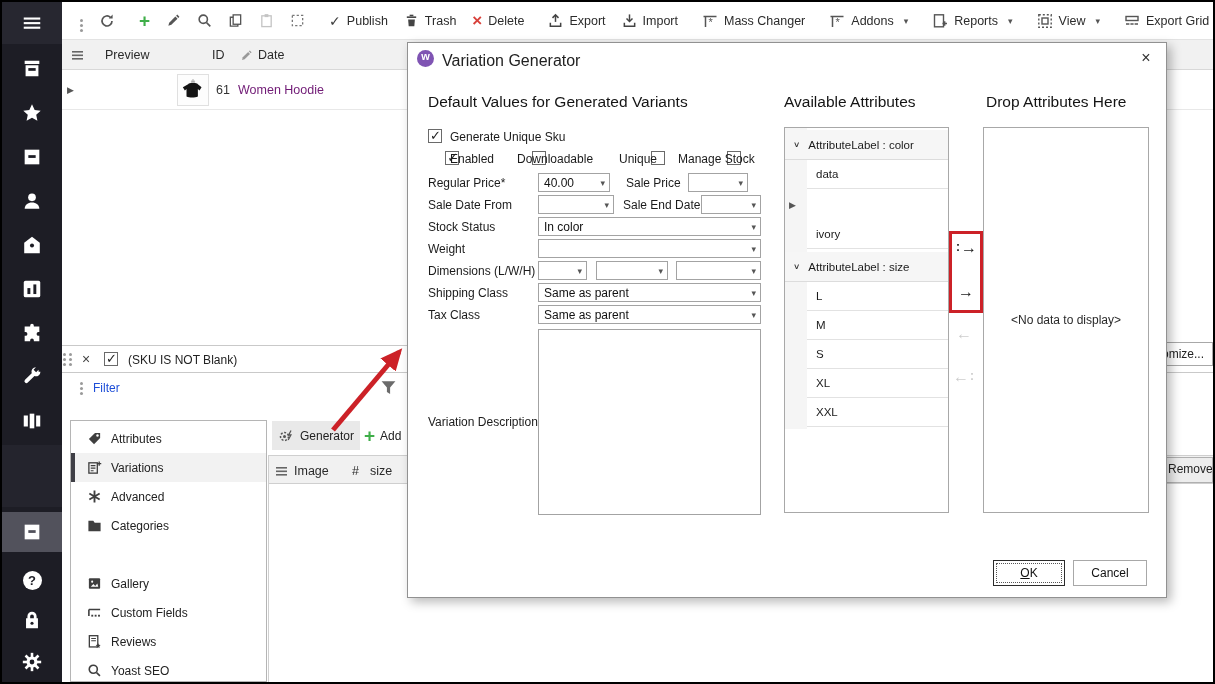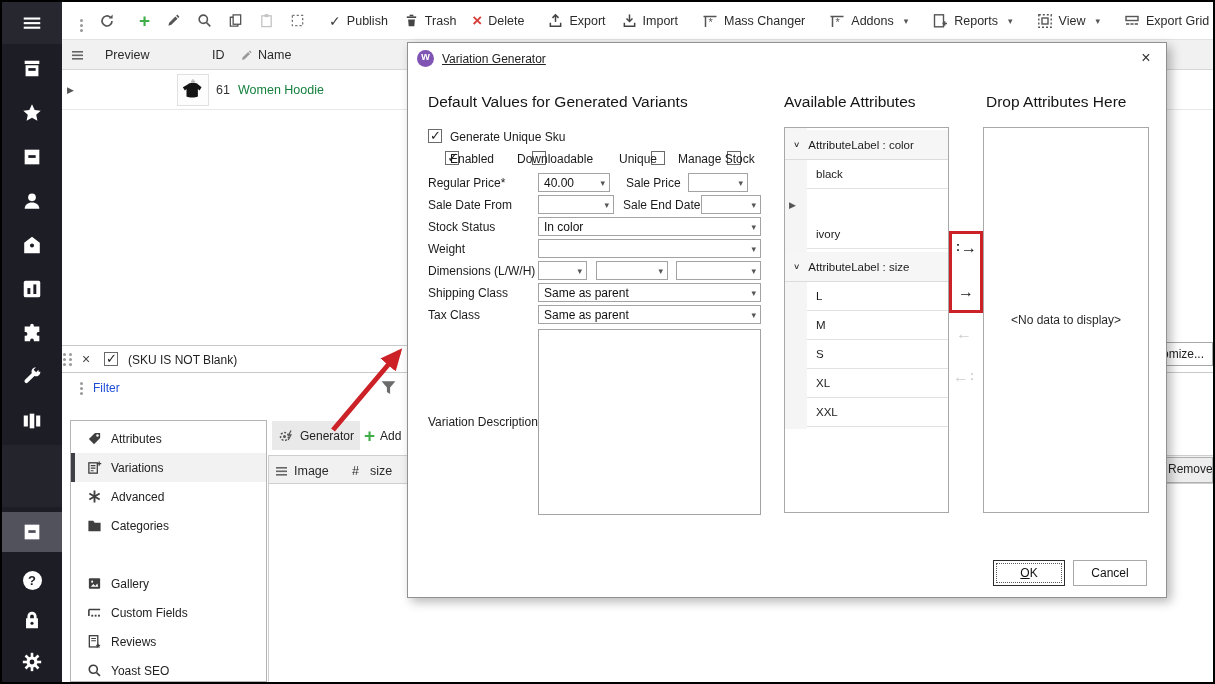--- a/index.html
+++ b/index.html
@@ -58,21 +58,21 @@
   .vgrid-header{position:absolute;left:268px;top:455px;width:945px;height:29px;background:#f1f1f1;border-top:1px solid #cfcfcf;border-bottom:1px solid #cfcfcf;z-index:3;}
   .vgrid-left{position:absolute;left:268px;top:455px;width:1px;height:227px;background:#cfcfcf;z-index:3;}
   .fragment-remove{position:absolute;left:1164px;top:457px;width:49px;height:26px;background:#ededed;border:1px solid #b0b0b0;font-size:12px;color:#222;padding:4px 0 0 3px;overflow:hidden;white-space:nowrap;z-index:4;}
   .fragment-customize{position:absolute;left:1158px;top:342px;width:55px;height:24px;background:#fff;border:1px solid #a8a8a8;font-size:12px;color:#222;padding:4px 0 0 3px;overflow:hidden;white-space:nowrap;z-index:4;}
 
   
   .dialog{position:absolute;left:407px;top:42px;width:760px;height:556px;background:#fff;border:1px solid #919191;box-shadow:4px 4px 10px rgba(0,0,0,.28);z-index:20;}
   .dlg-title{position:absolute;left:0;top:0;width:100%;height:30px;background:#fff;}
   .dlg-logo{position:absolute;left:9px;top:7px;width:17px;height:17px;border-radius:50%;background:#7f54b3;}
   .dlg-logo::after{content:"w";position:absolute;left:0;top:0;width:17px;height:15px;color:#fff;font-size:11px;font-weight:bold;text-align:center;}
-  .dlg-title-text{position:absolute;left:34px;top:9px;font-size:12px;color:#222;text-decoration:underline;}
+  .dlg-title-text{position:absolute;left:34px;top:9px;font-size:16px;color:#222;}
   .dlg-close{position:absolute;left:726px;top:6px;width:24px;height:20px;text-align:center;font-size:16px;color:#333;line-height:18px;}
   .h2{position:absolute;font-size:15.5px;color:#141414;white-space:nowrap;}
   .lbl{position:absolute;font-size:12px;color:#1b1b1b;white-space:nowrap;}
   .combo{position:absolute;height:19px;border:1px solid #a3a3a3;background:#fff;font-size:12px;color:#111;padding:2px 14px 0 5px;white-space:nowrap;overflow:hidden;}
   .combo::after{content:"▾";position:absolute;right:4px;top:4px;font-size:9px;color:#555;}
   .txtarea{position:absolute;border:1px solid #a3a3a3;background:#fff;}
   .panel{position:absolute;border:1px solid #a8a8a8;background:#fff;overflow:hidden;}
   .attr-gutter{position:absolute;left:0;top:0;width:22px;height:301px;background:#f5f5f5;}
   .attr-group{position:absolute;left:0;width:163px;height:30px;background:#f6f6f6;border-bottom:1px solid #dcdcdc;display:flex;align-items:center;gap:8px;padding-left:8px;font-size:11.5px;color:#1b1b1b;}
   .attr-item{position:absolute;left:22px;width:141px;height:29px;background:#fff;border-bottom:1px solid #e2e2e2;display:flex;align-items:center;padding-left:9px;font-size:11.5px;color:#1b1b1b;}
@@ -315,32 +315,32 @@
         <rect y="3.5" width="11" height="1.6"></rect>
         <rect y="7" width="11" height="1.6"></rect>
       </g>
     </svg>
   <span class="col-label" style="left:43px">Preview</span>
   <span class="col-label" style="left:150px">ID</span>
   <svg class="abs" style="left:178px;top:9px" width="13" height="13" viewBox="0 0 16 16">
       <path d="M2.5 13.5l.9-3.2L10 3.7l2.3 2.3-6.6 6.6z" fill="#999"></path>
       <path d="M10.8 2.9l1.2-1.2 2.3 2.3-1.2 1.2z" fill="#999"></path>
     </svg>
-  <span class="col-label" style="left:196px">Name</span>
+  <span class="col-label" style="left:196px">Date</span>
 </div>
 <div class="grid-row">
   <span class="abs row-marker" style="left:5px;top:15px">▶</span>
   <span class="thumb">
     <svg width="26" height="26" viewBox="0 0 32 32">
         <path d="M16 3l-2 2.5h4z" fill="none" stroke="#999" stroke-width="1"></path>
         <path d="M10 9c1.5-2.5 10.5-2.5 12 0l4.5 3.5-2.5 4-2-1.8V24c-3.5 1.8-10.5 1.8-14 0v-9.3l-2 1.8-2.5-4z" fill="#141414"></path>
       </svg>
   </span>
   <span class="abs" style="left:140px;top:13px;width:28px;text-align:right;font-size:12.5px;color:#333">61</span>
-  <span class="abs" style="left:176px;top:13px;font-size:12.5px;color:#15803d">Women Hoodie</span>
+  <span class="abs" style="left:176px;top:13px;font-size:12.5px;color:#701a75">Women Hoodie</span>
 </div>
 
 <div class="sku-band">
   <span class="abs vdots2" style="left:1px;top:7px">
       <span class="vdots"></span>
       <span class="vdots"></span>
     </span>
   <span class="abs" style="left:20px;top:5px;font-size:14px;color:#444">×</span>
   <span class="cb checked abs" style="left:42px;top:6px"></span>
   <span class="abs" style="left:66px;top:7px;color:#222">(SKU IS NOT Blank)</span>
@@ -524,21 +524,21 @@
   <div class="txtarea" style="left:130px;top:286px;width:223px;height:186px"></div>
 
   
   <div class="panel" style="left:376px;top:84px;width:165px;height:386px">
     <div class="attr-gutter"></div>
     <div class="attr-group" style="top:2px">
         <span class="chev">∨</span>
         <span>AttributeLabel : color</span>
       </div>
     <div class="attr-item" style="top:32px">
-        <span>black</span>
+        <span>data</span>
       </div>
     <span class="abs row-marker" style="left:4px;top:72px">▶</span>
     <div class="attr-item" style="top:92px">
         <span>ivory</span>
       </div>
     <div class="attr-group" style="top:124px">
         <span class="chev">∨</span>
         <span>AttributeLabel : size</span>
       </div>
     <div class="attr-item" style="top:154px">

